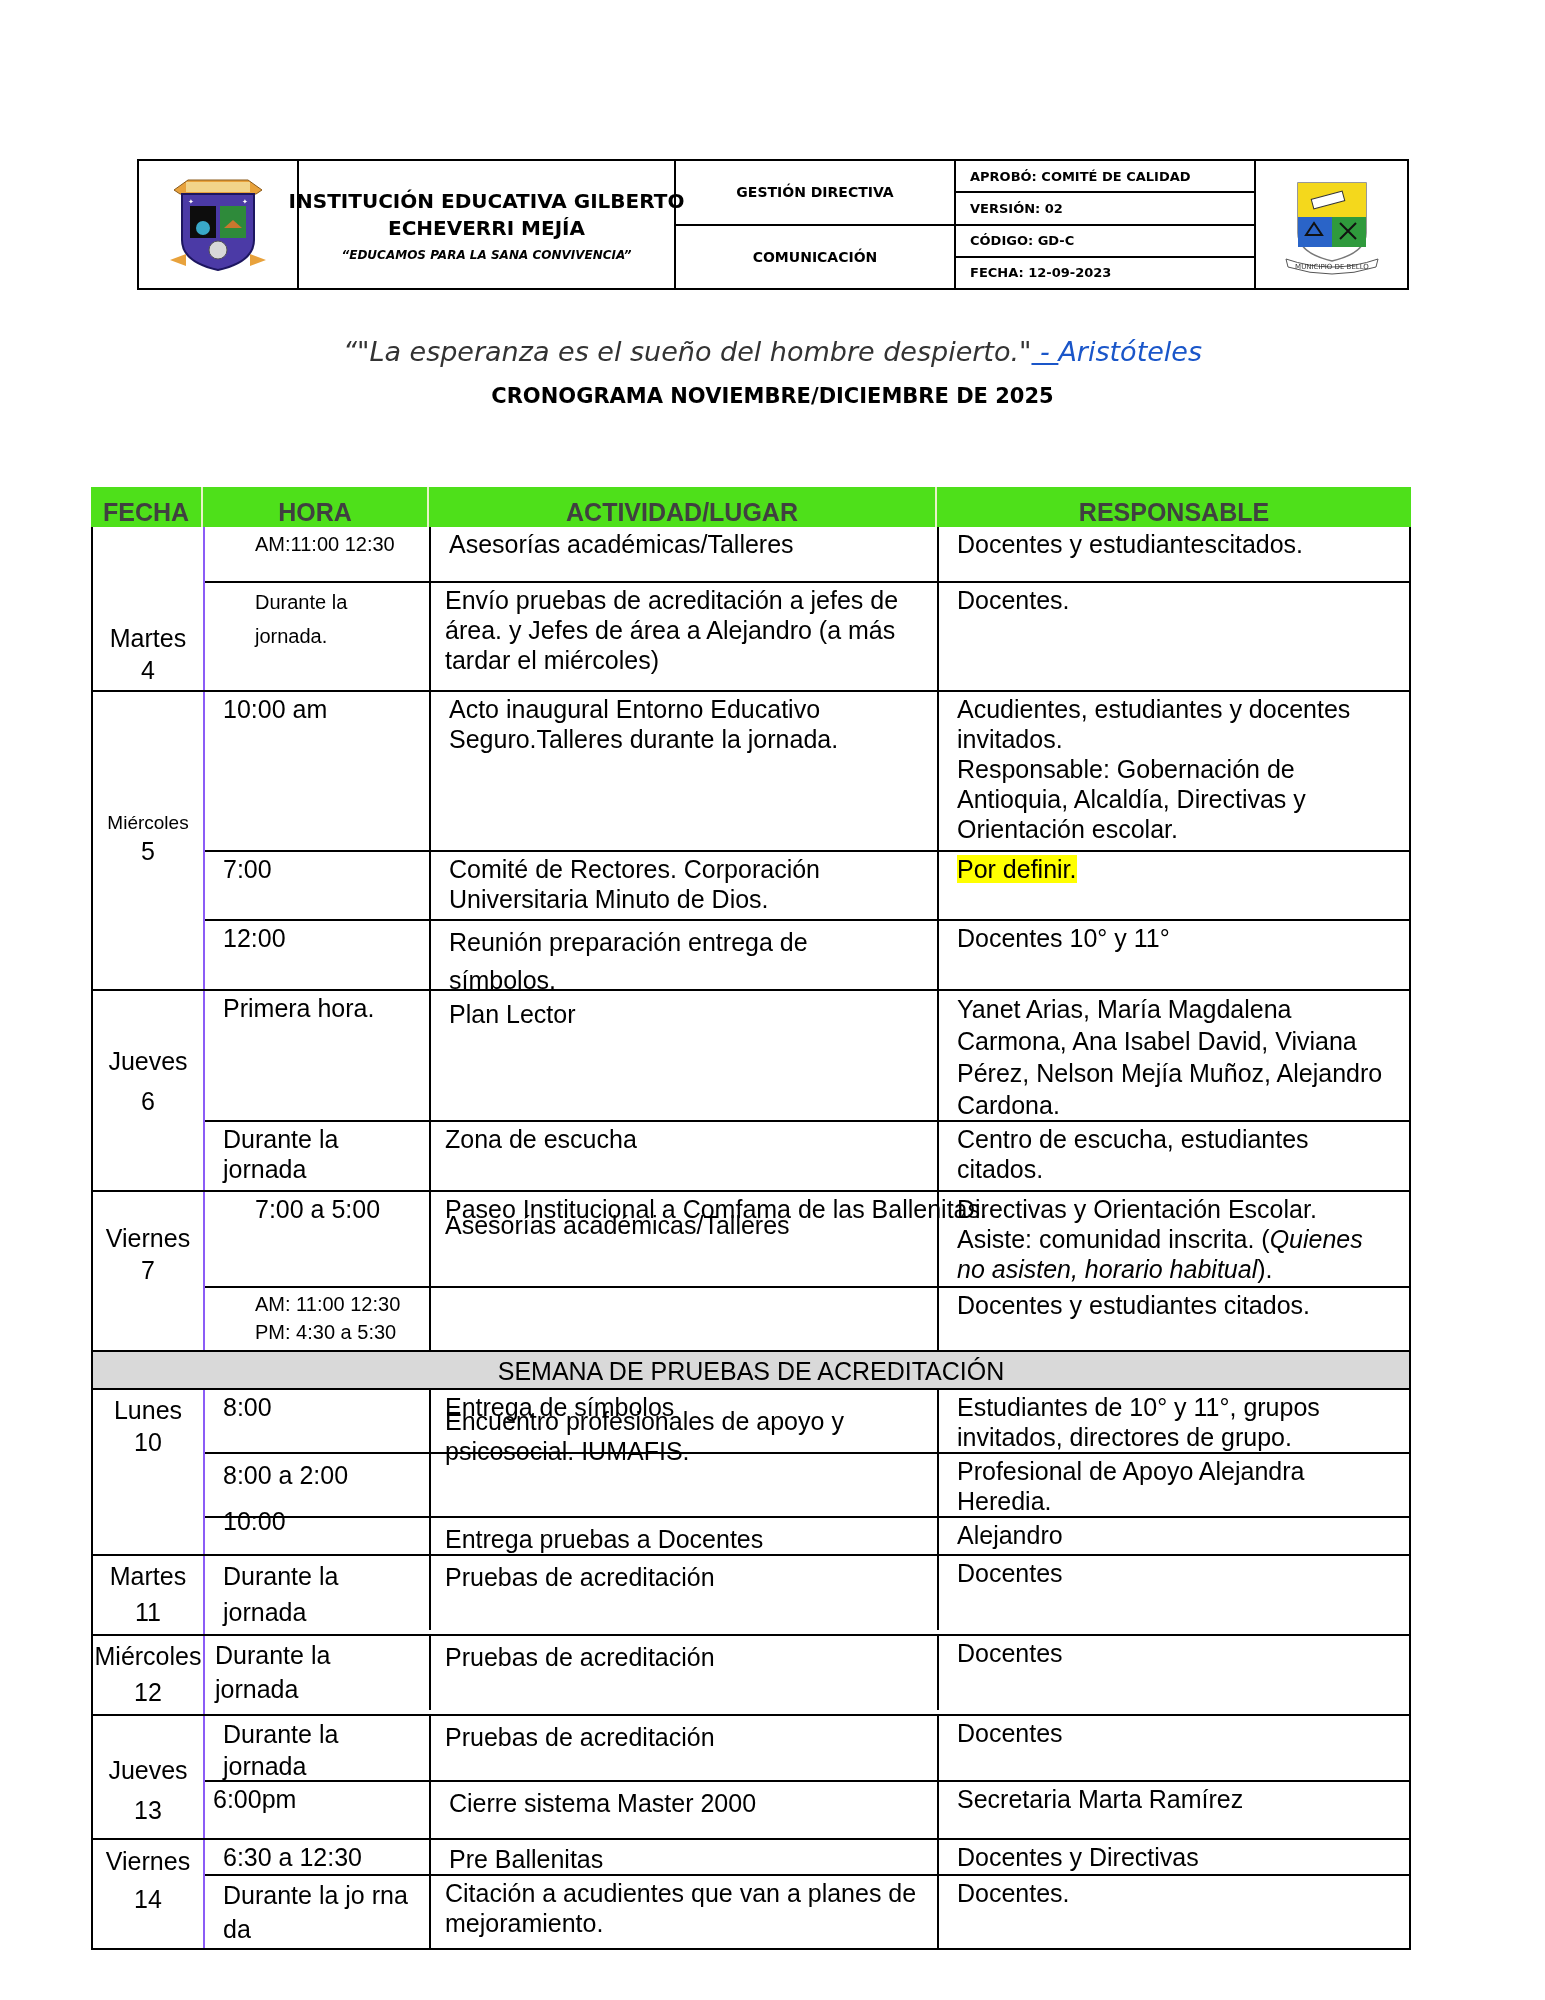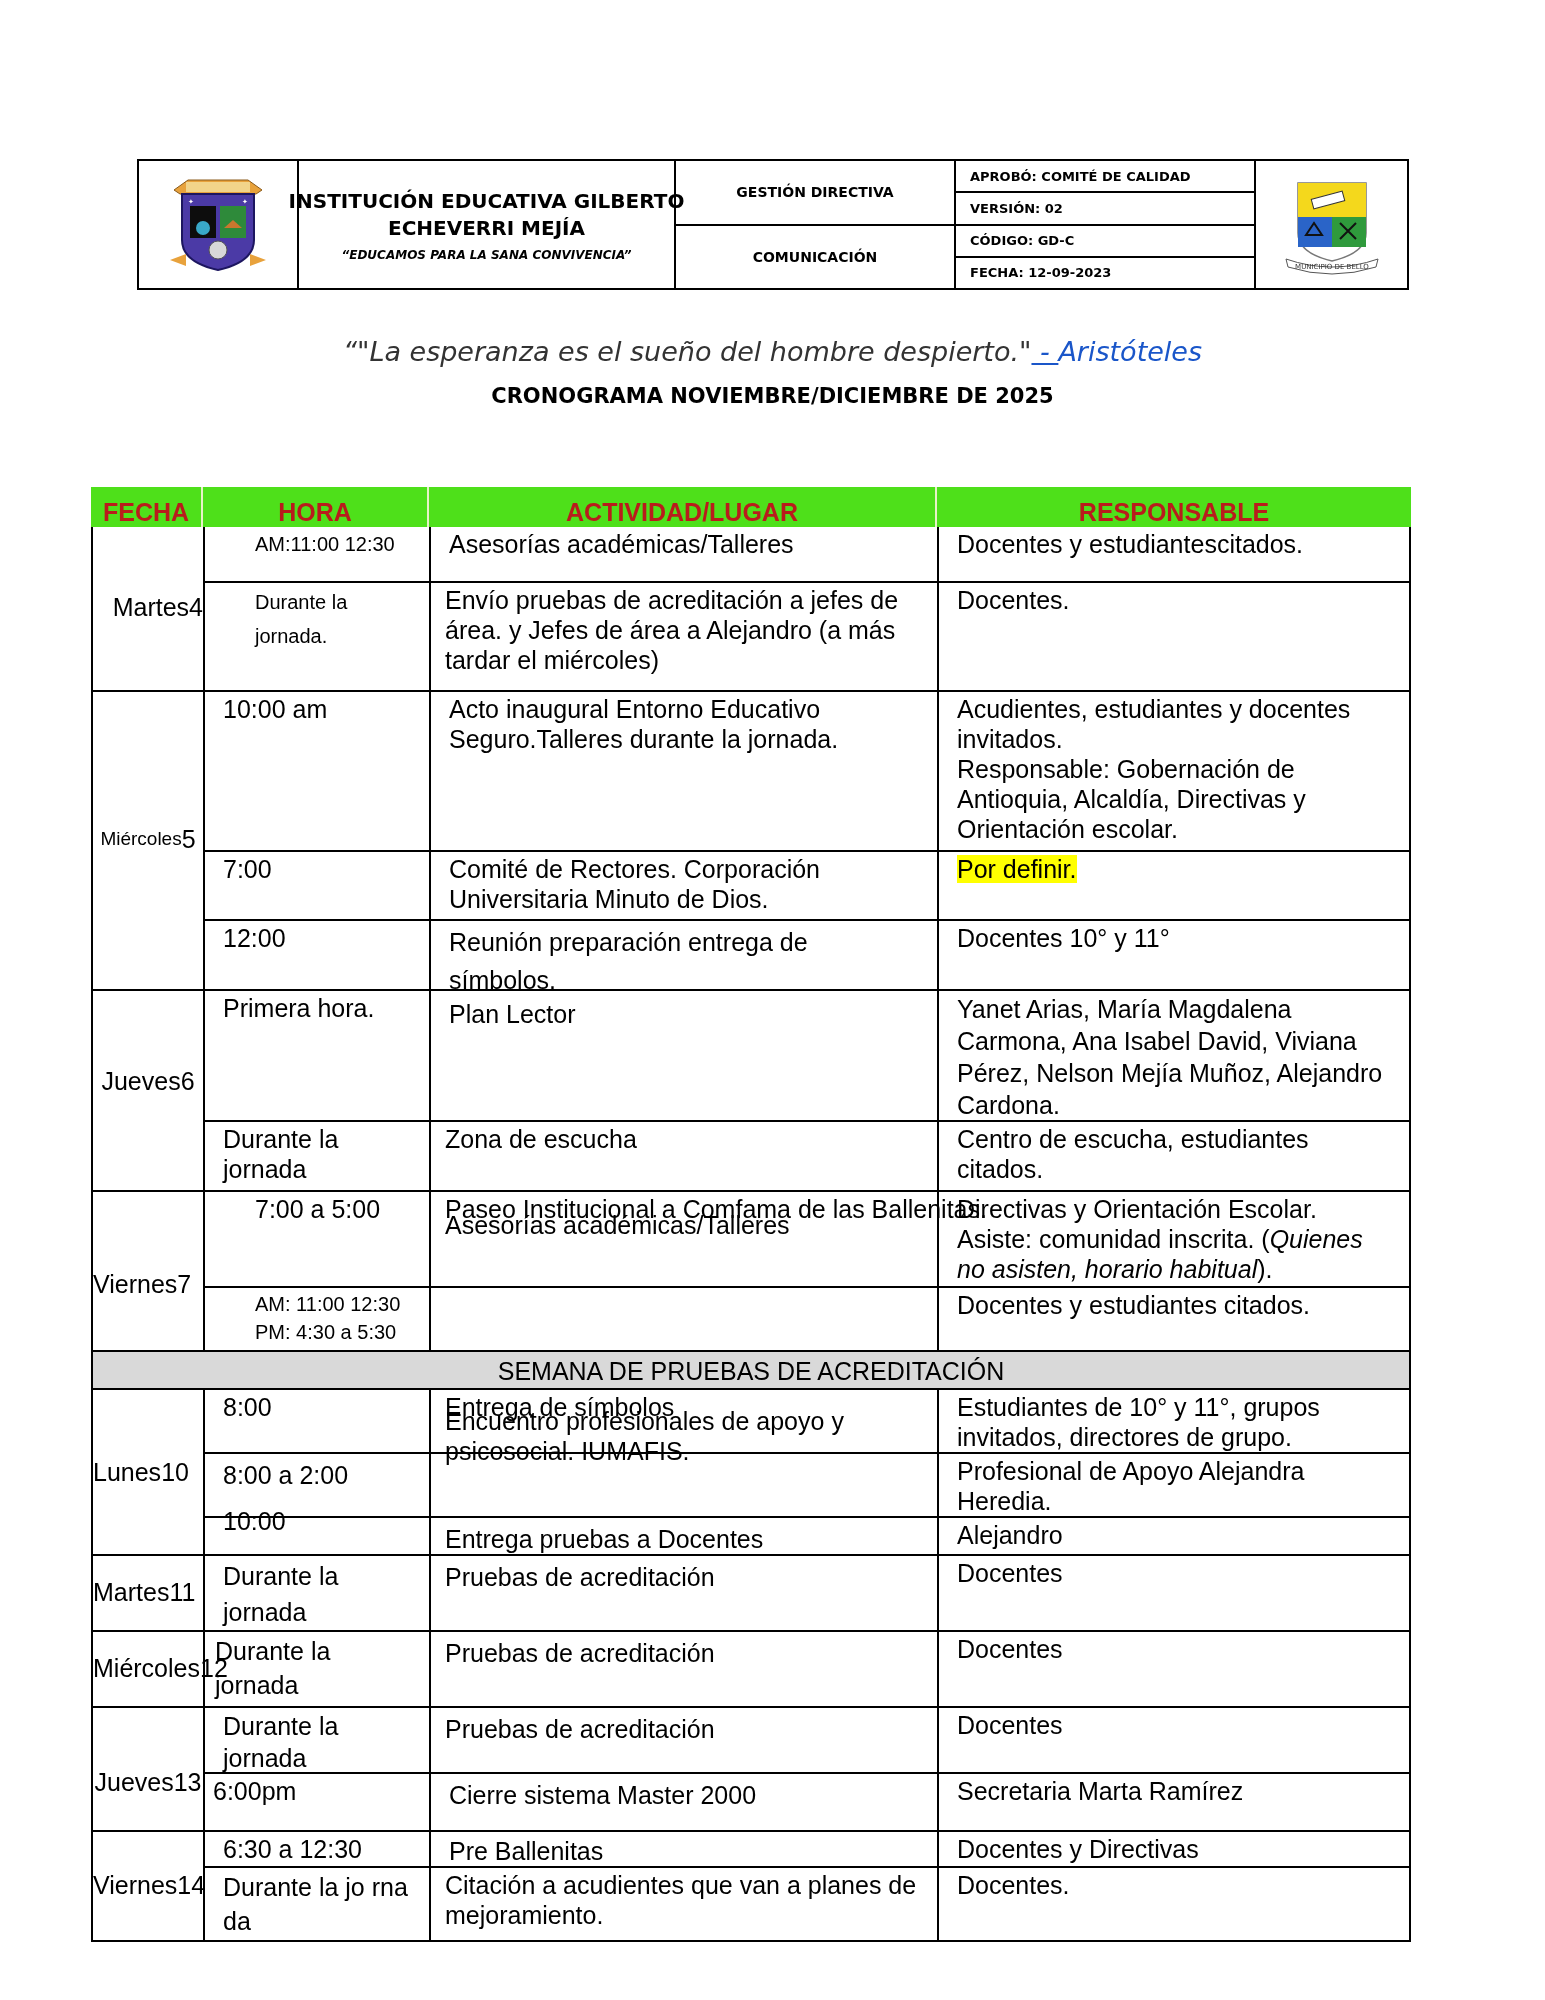--- a/index.html
+++ b/index.html
@@ -24,28 +24,28 @@
 
   
   .quote { position: absolute; left: 0; width: 1545px; top: 336px; text-align: center; font-family: "DejaVu Sans", sans-serif; font-style: italic; font-size: 27px; color: #333; }
   .quote .author { color: #1a56c9; }
   .quote .ul { text-decoration: underline; color: #1a56c9; }
   .title { position: absolute; left: 0; width: 1545px; top: 384px; text-align: center; font-family: "DejaVu Sans", sans-serif; font-weight: bold; font-size: 21px; }
 
   
   .grid { position: absolute; left: 91px; top: 487px; width: 1320px; }
   .hrow { display: flex; height: 40px; background: #4ee01a; }
-  .hrow > div { color: #b91c1c; font-weight: bold; font-size: 25px; display: flex; align-items: flex-end; justify-content: center; padding-bottom: 0; border-right: 2px solid #e8f2c8; }
+  .hrow > div { color: #404040; font-weight: bold; font-size: 25px; display: flex; align-items: flex-end; justify-content: center; padding-bottom: 0; border-right: 2px solid #e8f2c8; }
   .hrow > div:last-child { border-right: none; }
   .c1 { width: 112px; } .c2 { width: 226px; } .c3 { width: 508px; } .c4 { width: 474px; }
 
   .tbl { border-left: 2px solid #000; border-right: 2px solid #000; border-bottom: 2px solid #000; }
   .day { display: flex; border-bottom: 2.5px solid #000; }
   .day:last-child { border-bottom: none; }
-  .dcell { width: 112px; border-right: 2px solid #000000; display: flex; flex-direction: row; align-items: center; justify-content: flex-end; text-align: center; font-size: 25px; line-height: 32px; padding-bottom: 4px; }
+  .dcell { width: 112px; border-right: 2px solid #8b5cf6; display: flex; flex-direction: column; align-items: center; justify-content: flex-end; text-align: center; font-size: 25px; line-height: 32px; padding-bottom: 4px; }
   .dcell.small .dn { font-size: 19px; line-height: 24px; }
   .rows { flex: 1; display: flex; flex-direction: column; }
   .r { display: flex; border-bottom: 2.5px solid #000; }
   .r:last-child { border-bottom: none; }
   .r > div { font-size: 25px; line-height: 30px; padding: 2px 18px; overflow: visible; }
   .r .h { width: 226px; border-right: 2px solid #000; }
   .r .a { width: 508px; border-right: 2px solid #000; }
   .r .p { width: 470px; }
   .h.sm { font-size: 20px !important; line-height: 34px !important; padding-left: 50px !important; }
   .a.ind { padding-left: 14px !important; }

